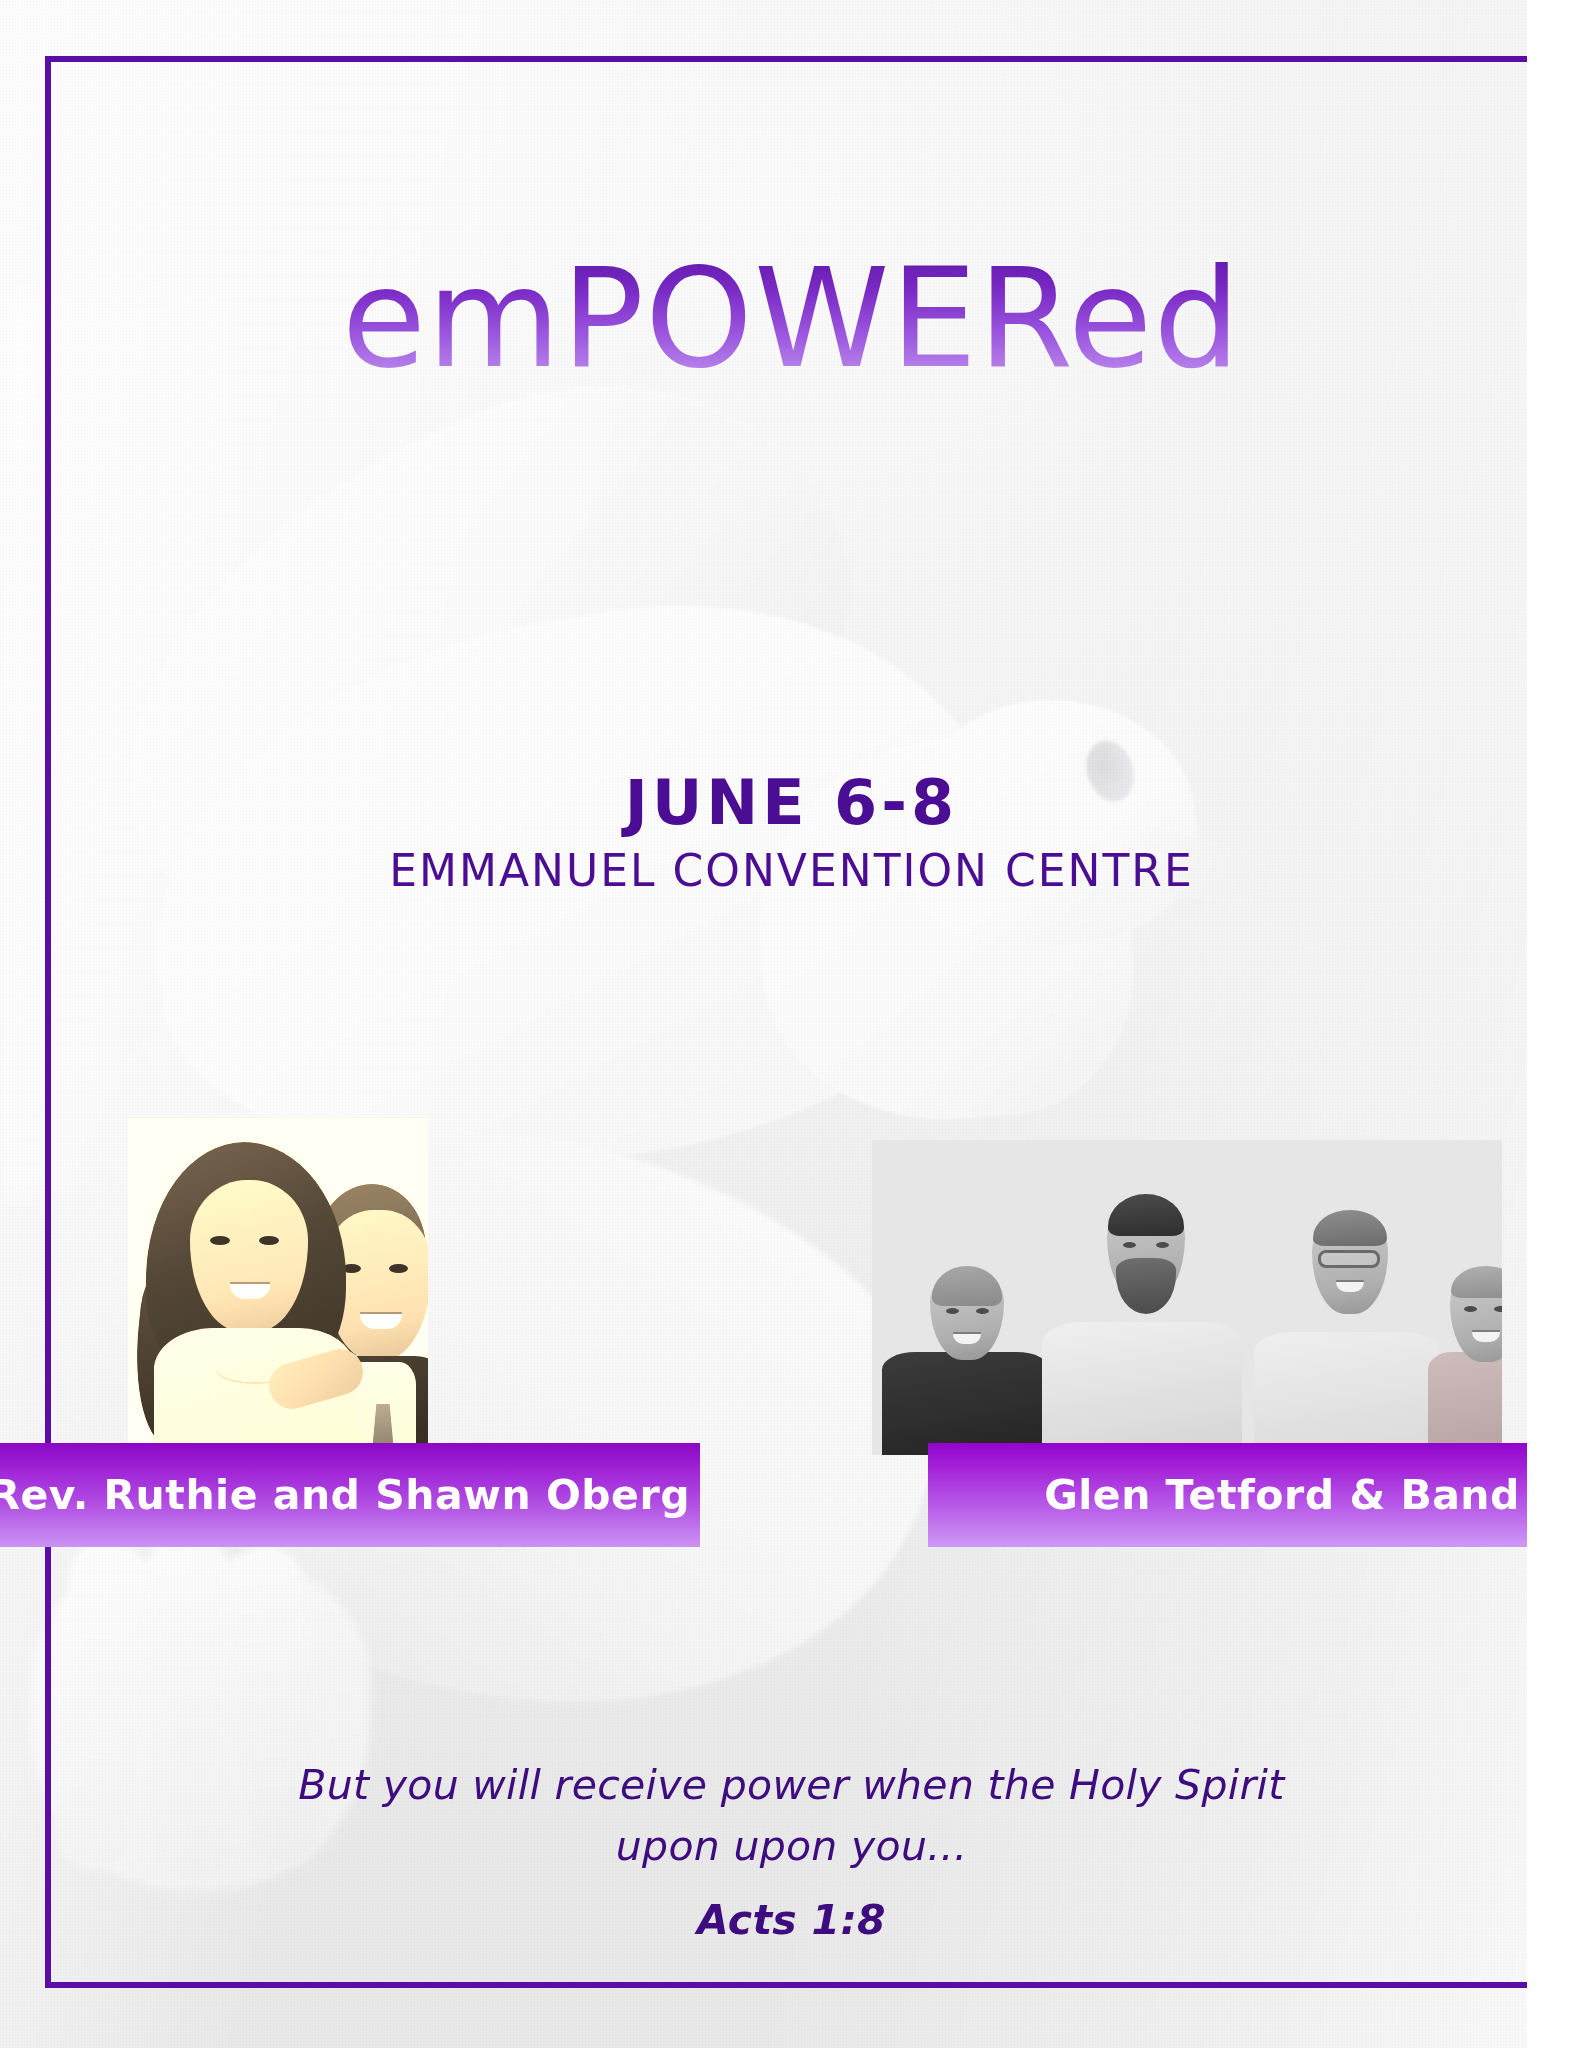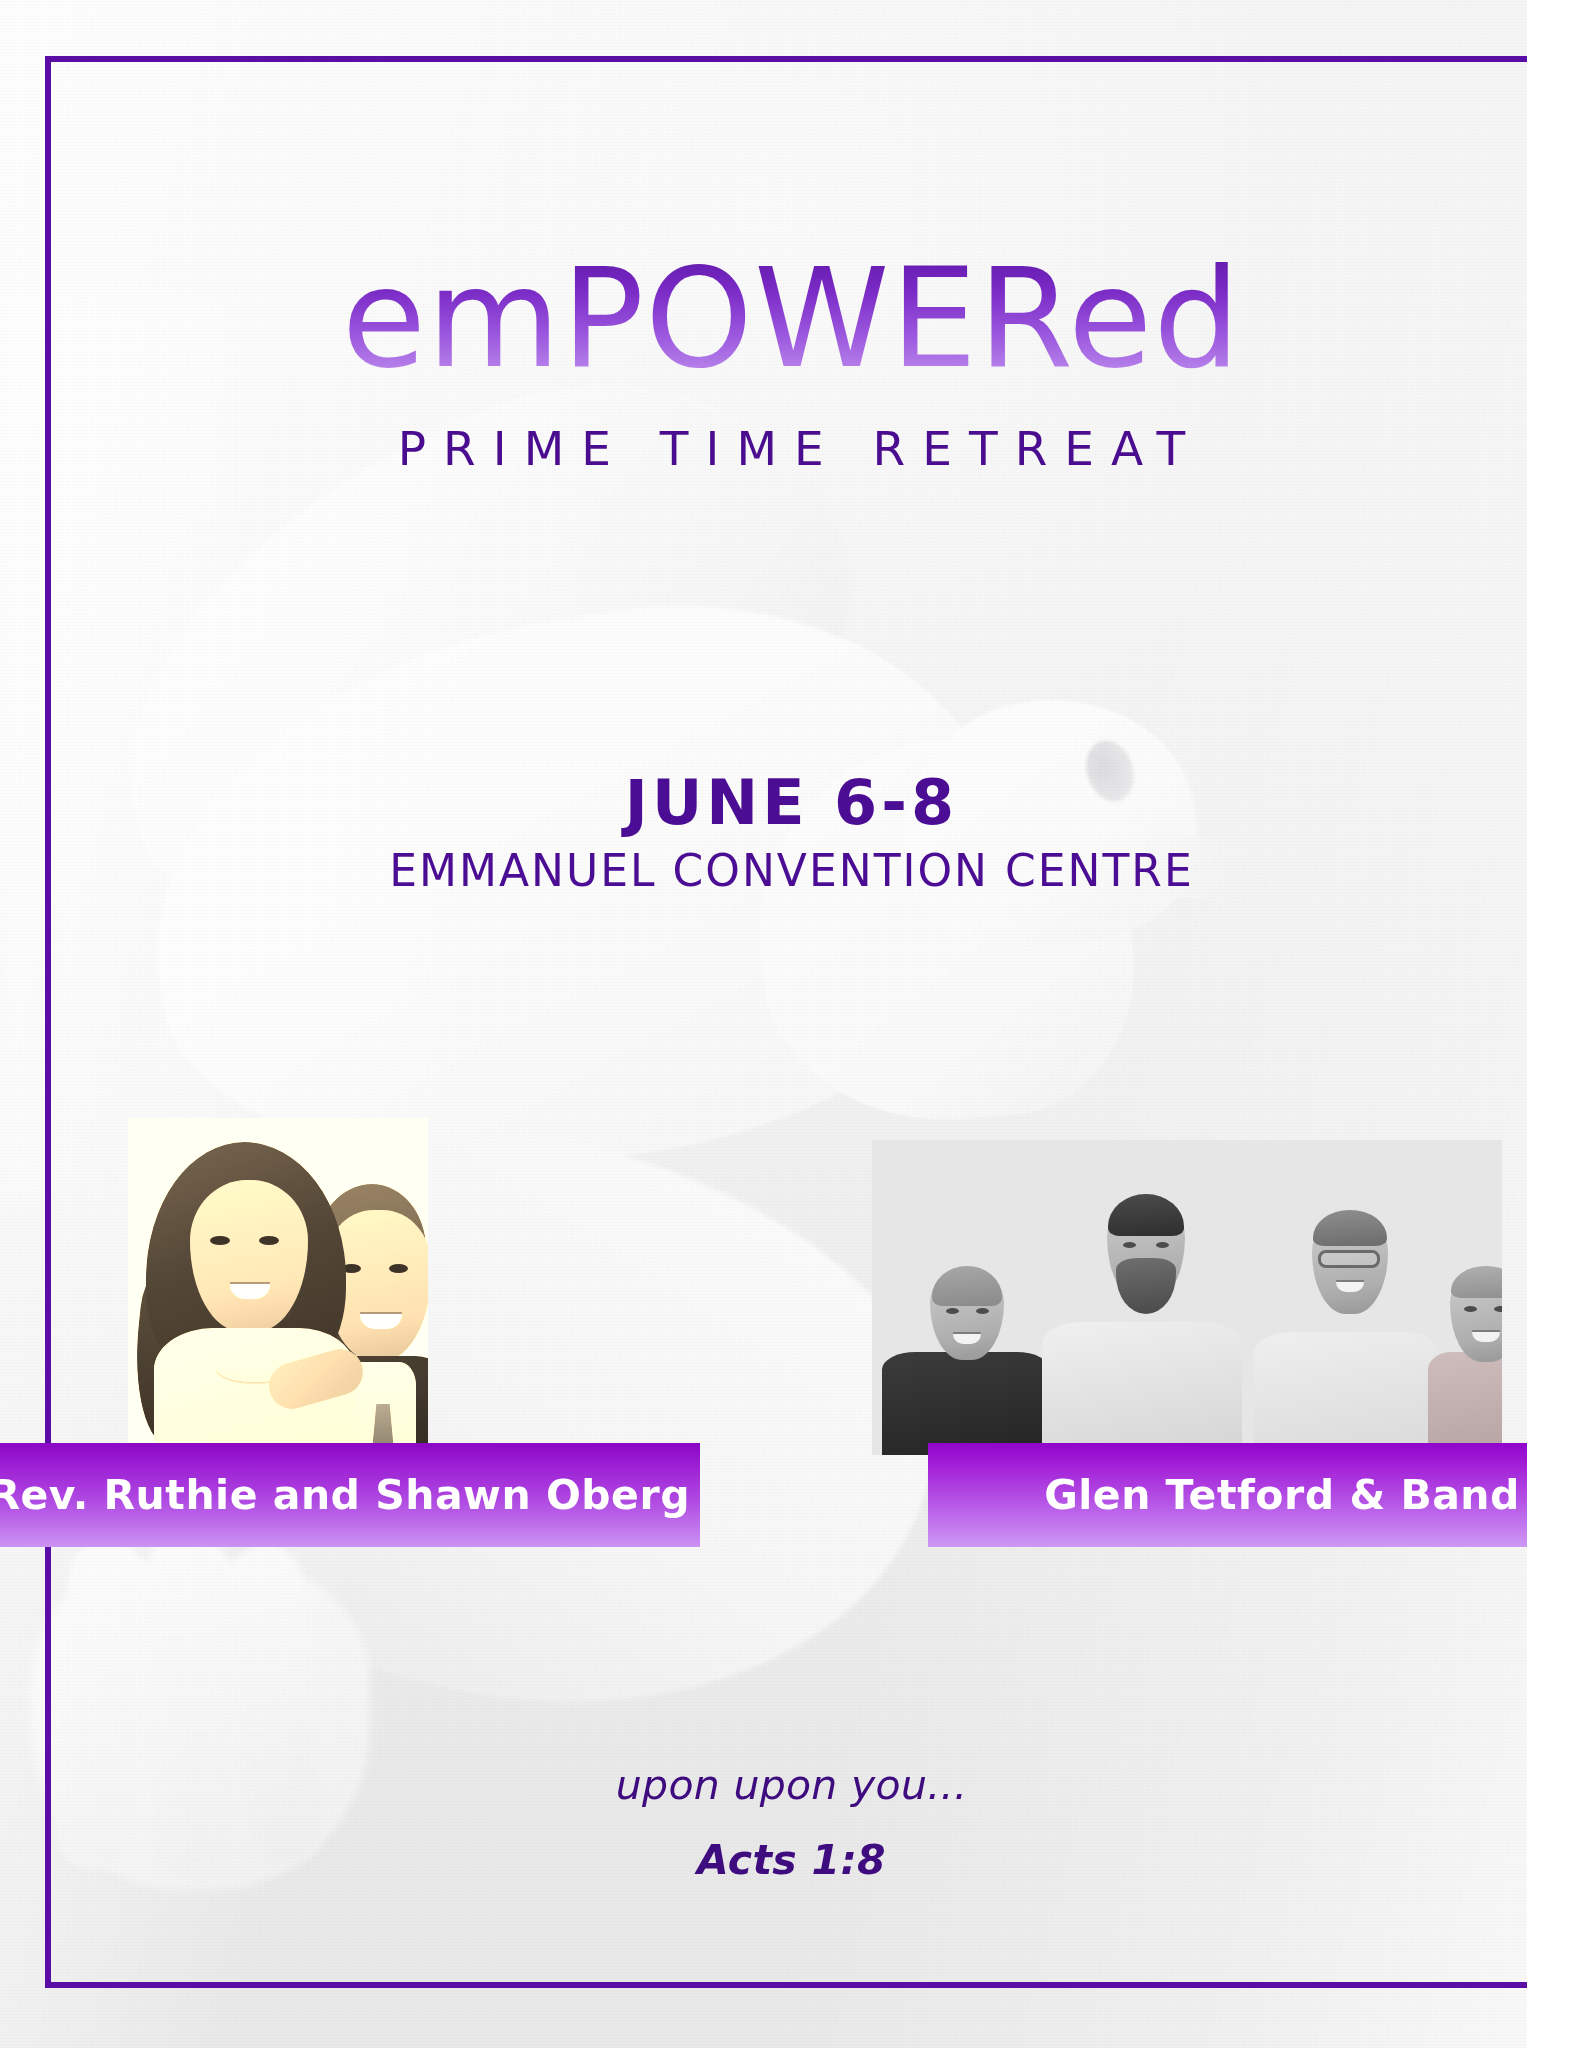--- a/index.html
+++ b/index.html
@@ -418,21 +418,20 @@
     <div class="dove-finger-c"></div>
   </div>
 
   <div class="backdrop-sheen"></div>
   <div class="grain"></div>
 
   <div class="frame"></div>
 
   <div class="headline-block">
     <div class="headline">emPOWERed</div>
-    <div class="subhead">PRIME TIME RETREAT</div>
   </div>
 
   <div class="date-block">
     <div class="date-main">JUNE 6-8</div>
     <div class="date-venue">EMMANUEL CONVENTION CENTRE</div>
   </div>
 
   <div class="photo photo-couple sepia">
     <div class="couple-canvas">
       <div class="c-hair-w2"></div>
@@ -507,17 +506,18 @@
 
   <div class="banner banner-left">
     <span class="banner-text">Rev. Ruthie and Shawn Oberg</span>
   </div>
 
   <div class="banner banner-right">
     <span class="banner-text">Glen Tetford &amp; Band</span>
   </div>
 
   <div class="scripture">
+    <div class="scripture-line">But you will receive power when the Holy Spirit</div>
     <div class="scripture-line">upon upon you...</div>
     <div class="scripture-ref">Acts 1:8</div>
   </div>
 
 </div>
 
 </body></html>

